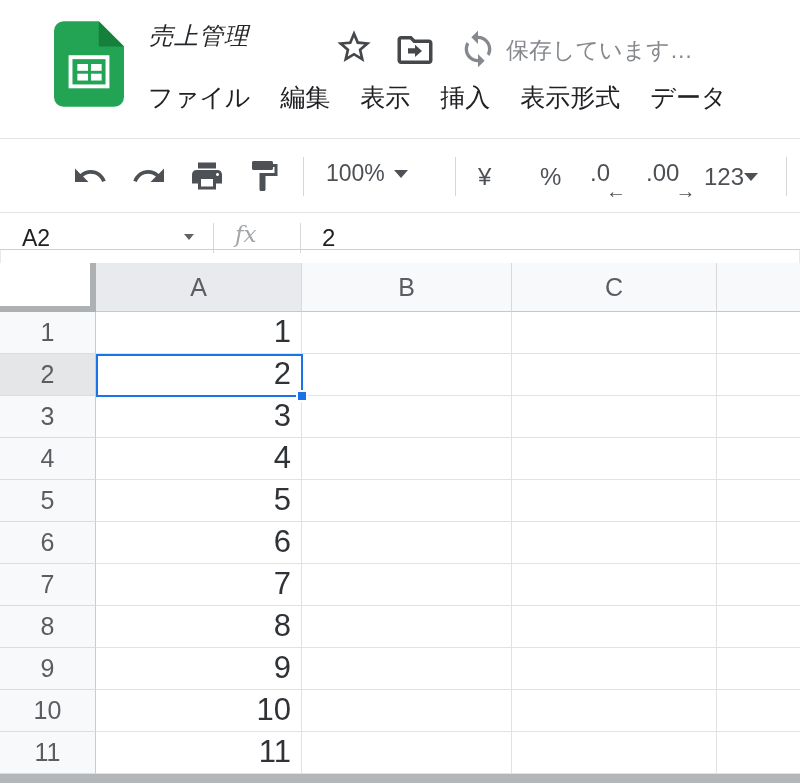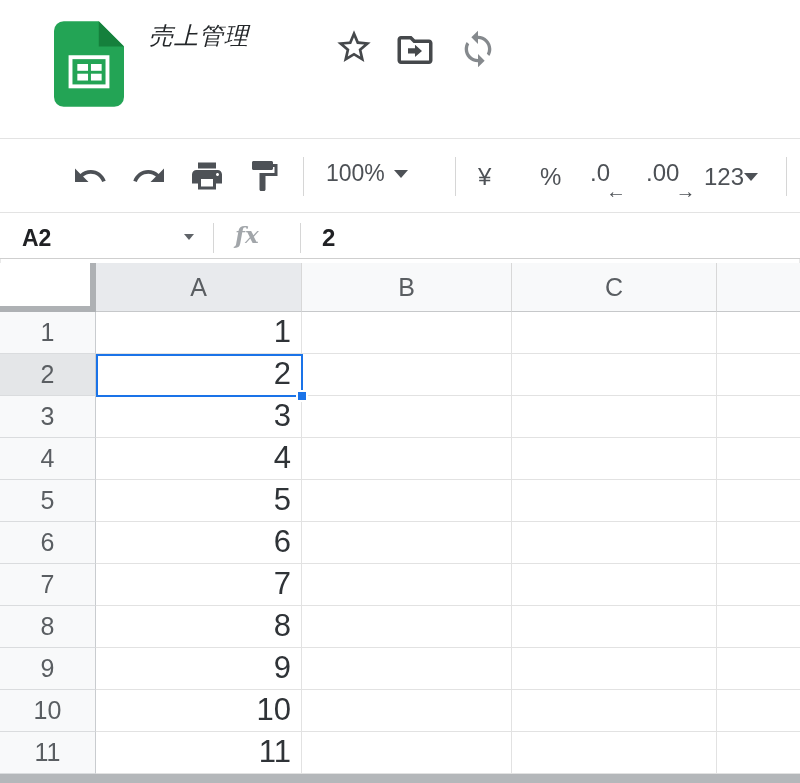--- a/index.html
+++ b/index.html
@@ -60,22 +60,22 @@
     font-family:inherit; font-size:24px; color:#4d5156;
   }
   .ttext.dec{ top:20px; }
   .subarrow{
     position:absolute; right:-16px; bottom:-16px; font-size:20px; color:#4d5156;
   }
   .ttext.formats{ display:flex; align-items:center; top:24px; }
 
   
   .formulabar{
-    position:absolute; left:0; top:212px; width:800px; height:47px;
-    border-top:1px solid #e3e3e3; border-bottom:1px solid #cfcfcf; background:#fff;font-weight:bold;
+    position:absolute; left:0; top:212px; width:800px; height:38px;
+    border-top:1px solid #e3e3e3; border-bottom:1px solid #cfcfcf; background:#fff;
   }
   .namebox{
     position:absolute; left:0; top:0; width:213px; height:49px; cursor:pointer;
   }
   .namebox .ref{
     position:absolute; left:22px; top:12px; font-size:23px; color:#202124;
   }
   .namebox .caret{ position:absolute; left:184px; top:21px; }
   .fdivider{ position:absolute; top:10px; width:1px; height:30px; background:#d6d6d6; }
   .fdivider.one{ left:213px; }
@@ -165,21 +165,30 @@
         <path d="M20 6h-8l-2-2H4c-1.1 0-2 .9-2 2v12c0 1.1.9 2 2 2h16c1.1 0 2-.9 2-2V8c0-1.1-.9-2-2-2zm0 12H4V6h5.17l2 2H20v10zm-8.01-2L16 12.5 11.99 9v2H8v3h3.99v2z"></path>
       </svg>
     </button>
 
     <span class="ticon sync">
       <svg viewBox="0 0 24 24" width="40" height="40" fill="#85898d">
         <path d="M12 4V1L8 5l4 4V6c3.31 0 6 2.69 6 6 0 1.01-.25 1.97-.7 2.8l1.46 1.46C19.54 15.03 20 13.57 20 12c0-4.42-3.58-8-8-8zm0 14c-3.31 0-6-2.69-6-6 0-1.01.25-1.97.7-2.8L5.24 7.74C4.46 8.97 4 10.43 4 12c0 4.42 3.58 8 8 8v3l4-4-4-4v3z"></path>
       </svg>
     </span>
 
-
+    <span class="saving">保存しています…</span>
+
+    <nav class="menubar">
+      <span class="menu-item">ファイル</span>
+      <span class="menu-item">編集</span>
+      <span class="menu-item">表示</span>
+      <span class="menu-item">挿入</span>
+      <span class="menu-item">表示形式</span>
+      <span class="menu-item">データ</span>
+    </nav>
   </header>
 
   <div class="toolbar">
     <span class="tbtn" style="left:72px">
       <svg viewBox="0 0 24 24" width="36" height="36" fill="#4d5156">
         <path d="M12.5 8c-2.65 0-5.05.99-6.9 2.6L2 7v9h9l-3.62-3.62c1.39-1.16 3.16-1.88 5.12-1.88 3.54 0 6.55 2.31 7.6 5.5l2.37-.78C21.08 11.03 17.15 8 12.5 8z"></path>
       </svg>
     </span>
     <span class="tbtn" style="left:131px">
       <svg viewBox="0 0 24 24" width="36" height="36" fill="#4d5156">

